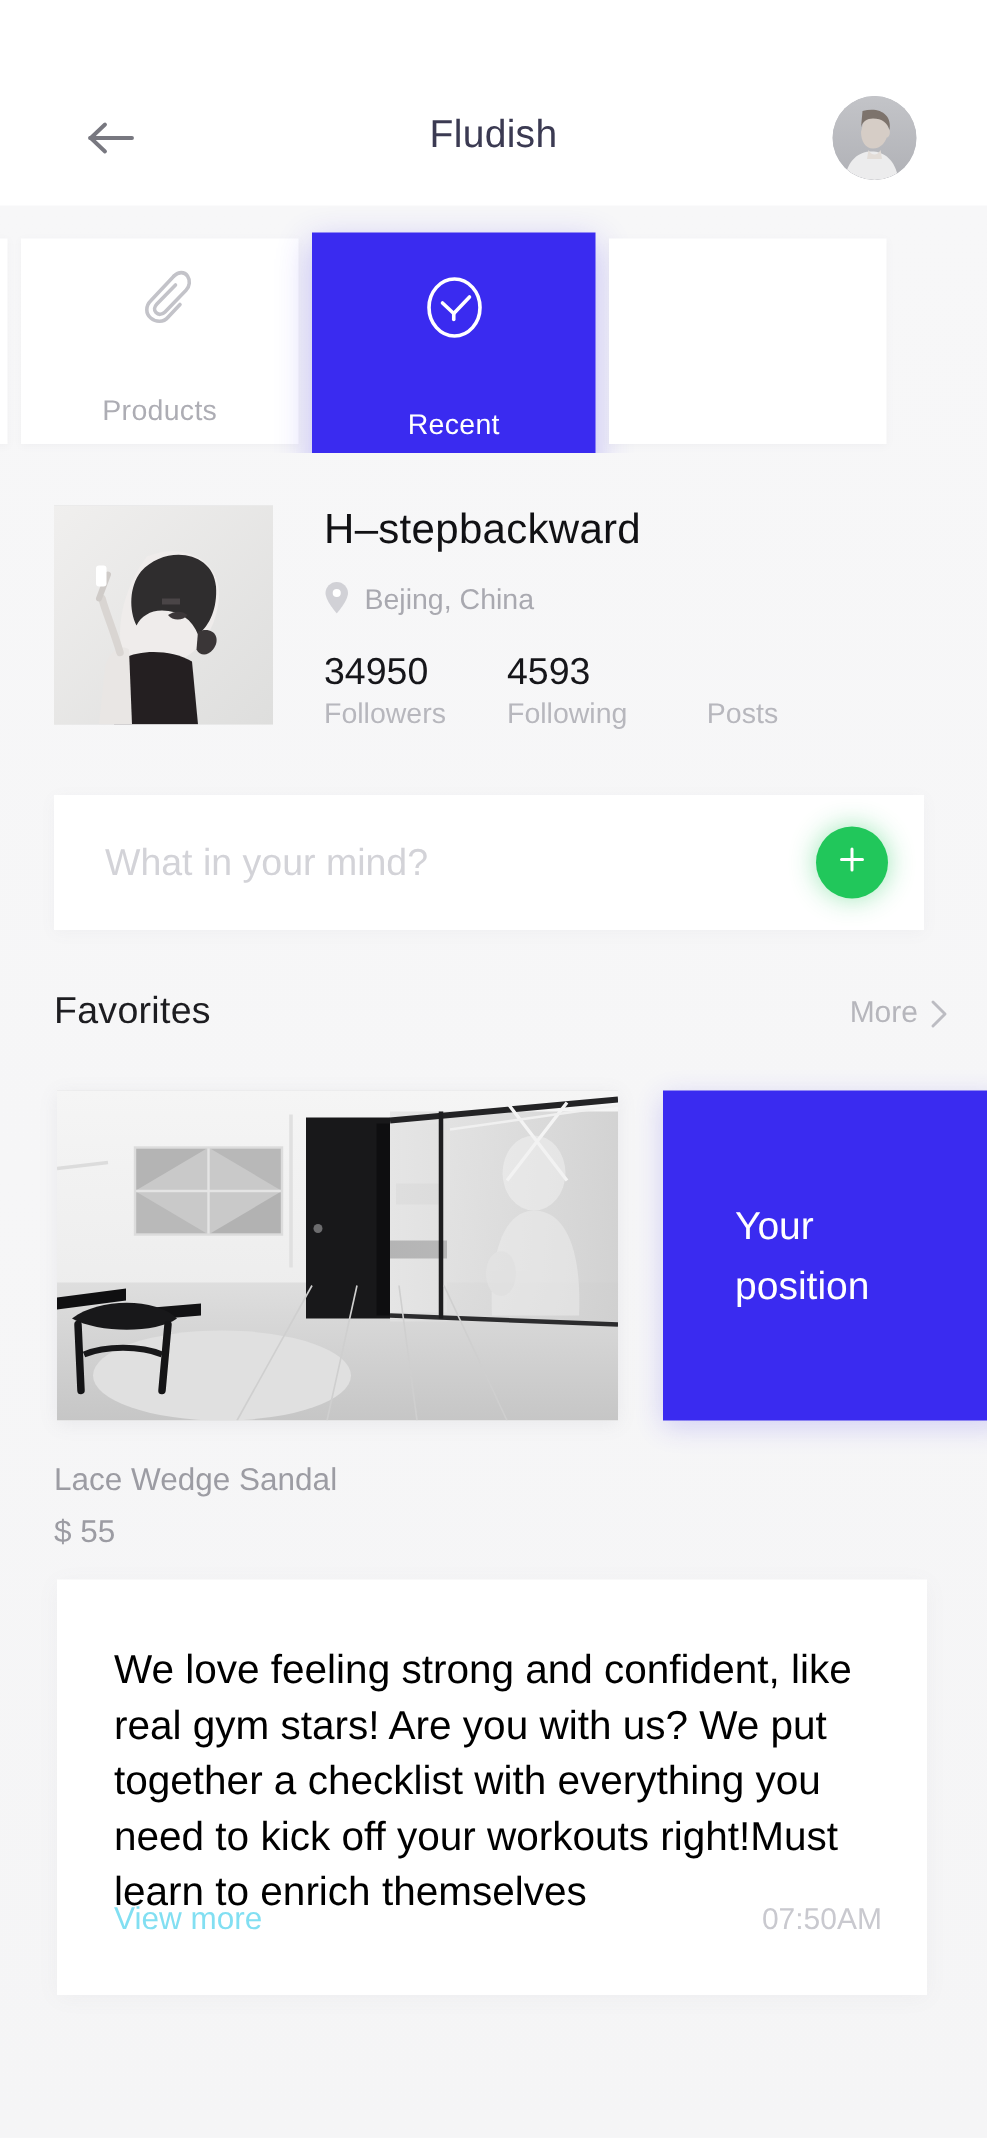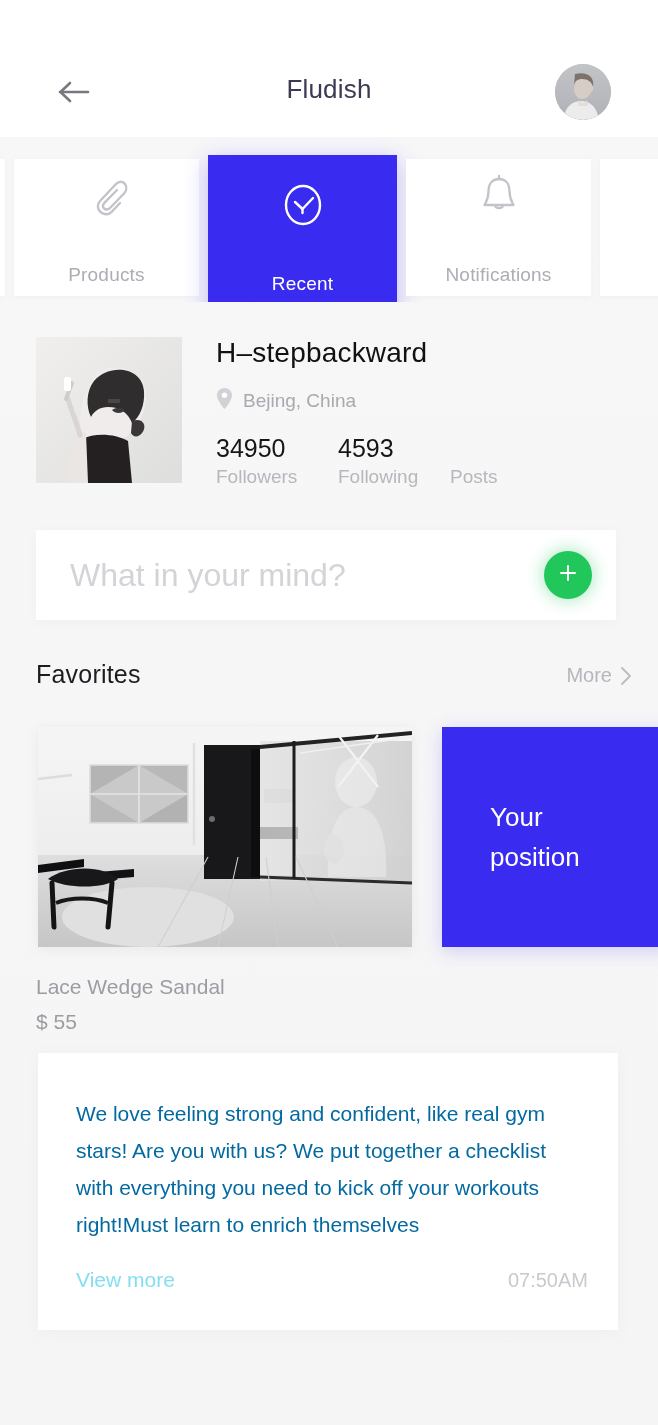--- a/index.html
+++ b/index.html
@@ -107,34 +107,34 @@
   }
   .stat { display:flex; flex-direction:column; }
   .stat .num {
     font-size:25px; color:#16161a; line-height:30px; height:30px;
   }
   .stat .lbl {
     font-size:19px; color:#b7b7bd; margin-top:3px;
   }
   .stat.s-followers { width:122px; }
   .stat.s-following { width:112px; }
-  .stat.s-posts { width:90px; }
+  .stat.s-posts { width:90px;text-align:center; }
 
   
   .composer {
     position:absolute; left:36px; top:530px;
     width:580px; height:90px;
     background:#ffffff;
     box-shadow:0 2px 10px rgba(125,125,145,.05);
   }
   .composer-input {
     position:absolute; left:34px; top:0; height:90px;
     width:440px; border:0; outline:0; background:transparent;
     font-family:"Liberation Sans", sans-serif;
-    font-size:32px; color:#6d28d9;
+    font-size:25px; color:#6d28d9;
   }
   .composer-input::placeholder { color:#d3d3d8; }
   .fab {
     position:absolute; right:24px; top:21px;
     width:48px; height:48px; border-radius:50%;
     background:#21c75b;
     box-shadow:0 0 18px rgba(33,199,91,.45);
     display:flex; align-items:center; justify-content:center;
     cursor:pointer;
   }
@@ -190,21 +190,21 @@
 
   
   .post-card {
     position:absolute; left:38px; top:1053px;
     width:580px; height:277px;
     background:#ffffff;
     box-shadow:0 2px 14px rgba(120,120,140,.06);
   }
   .post-body {
     position:absolute; left:38px; top:42px; width:505px;
-    font-size:21px; line-height:37px; color:#0369a1;
+    font-size:27px; line-height:37px; color:#000000;
   }
   .post-foot {
     position:absolute; left:38px; right:30px; top:215px;
     display:flex; align-items:center; justify-content:space-between;text-align:center;
   }
   .post-link { font-size:21px; color:#82dff2; cursor:pointer; }
   .post-time { font-size:20px; color:#c9c9cf; }
 </style>
 </head>
 <body>
@@ -266,30 +266,20 @@
         <div class="tab-icon">
           <svg width="46" height="50" viewBox="0 0 46 50">
             <ellipse cx="23" cy="25" rx="17" ry="19" stroke="#ffffff" stroke-width="2.4" fill="none"></ellipse>
             <path d="M15 22 L22.5 29 L33 18" stroke="#ffffff" stroke-width="2.4" fill="none" stroke-linecap="round" stroke-linejoin="round"></path>
             <path d="M22.5 29 L22.5 33" stroke="#ffffff" stroke-width="2.4" fill="none" stroke-linecap="round"></path>
           </svg>
         </div>
         <div class="tab-label">Recent</div>
       </div>
 
-      <div class="tab">
-        <div class="tab-icon">
-          <svg width="44" height="48" viewBox="0 0 44 48">
-            <path d="M22 7 C29 7 32.5 12 32.5 19 C32.5 27 35 30 36.5 33 L7.5 33 C9 30 11.5 27 11.5 19 C11.5 12 15 7 22 7 Z" stroke="#c3c3c9" stroke-width="2.3" fill="none" stroke-linejoin="round"></path>
-            <path d="M22 4 L22 7" stroke="#c3c3c9" stroke-width="2.3" stroke-linecap="round"></path>
-            <path d="M18 33 C18 37 26 37 26 33" stroke="#c3c3c9" stroke-width="2.3" fill="none" stroke-linecap="round"></path>
-          </svg>
-        </div>
-        <div class="tab-label">Notifications</div>
-      </div>
 
       <div class="tab">
         <div class="tab-icon"></div>
         <div class="tab-label"></div>
       </div>
 
     </div>
   </div>
 
   <div class="profile">

